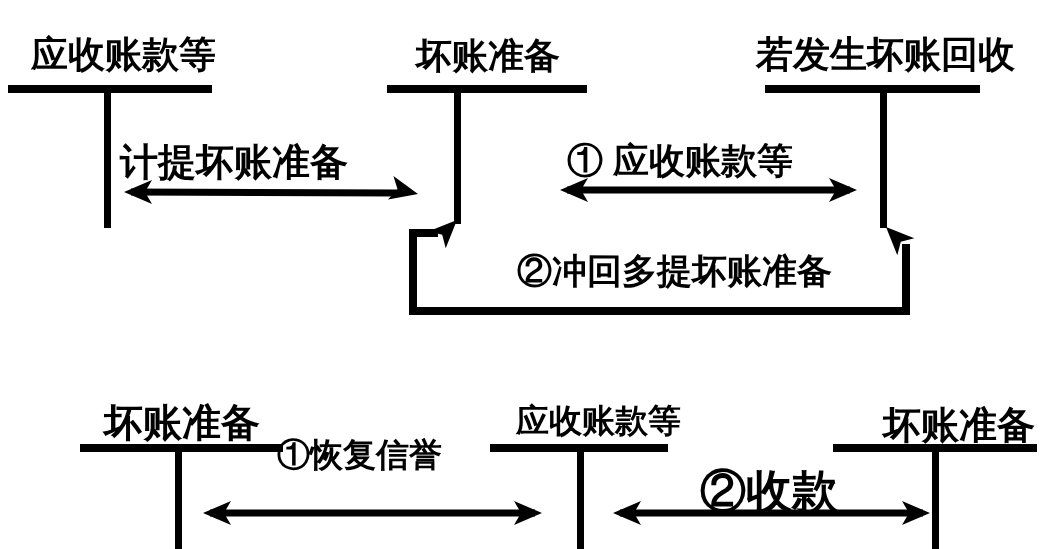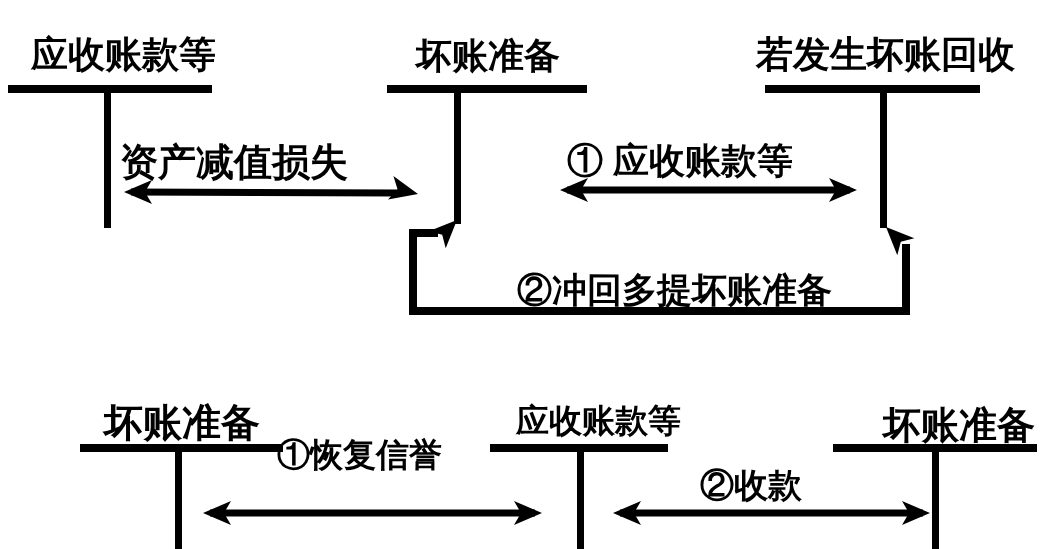--- a/index.html
+++ b/index.html
@@ -99,25 +99,25 @@
       <path d="M620 513 L923 513" stroke-width="7"></path>
       <polygon points="613,513 641,501 634,513 641,525"></polygon>
       <polygon points="930,513 902,501 909,513 902,525"></polygon>
     </g>
   </svg>
 
   <div class="lbl" style="left:31px; top:36px; font-size:37px">应收账款等</div>
   <div class="lbl" style="left:416px; top:38px; font-size:36px">坏账准备</div>
   <div class="lbl" style="left:756px; top:36px; font-size:37px">若发生坏账回收</div>
 
-  <div class="lbl" style="left:120px; top:143px; font-size:38px">资产减值损失</div>
+  <div class="lbl" style="left:120px; top:143px; font-size:38px">计提坏账准备</div>
   <div class="lbl" style="left:567px; top:143px; font-size:36px">① 应收账款等</div>
-  <div class="lbl" style="left:517px; top:272px; font-size:35px">②冲回多提坏账准备</div>
+  <div class="lbl" style="left:517px; top:253px; font-size:35px">②冲回多提坏账准备</div>
 
 
   <div class="lbl" style="left:104px; top:403px; font-size:39px">坏账准备</div>
   <div class="lbl" style="left:516px; top:404px; font-size:33px">应收账款等</div>
   <div class="lbl" style="left:883px; top:406px; font-size:38px">坏账准备</div>
 
   <div class="lbl" style="left:277px; top:438px; font-size:33px">①恢复信誉</div>
-  <div class="lbl" style="left:700px; top:468px; font-size:34px">②收款</div>
+  <div class="lbl" style="left:700px; top:468px; font-size:46px">②收款</div>
 
 </div>
 
 </body></html>

